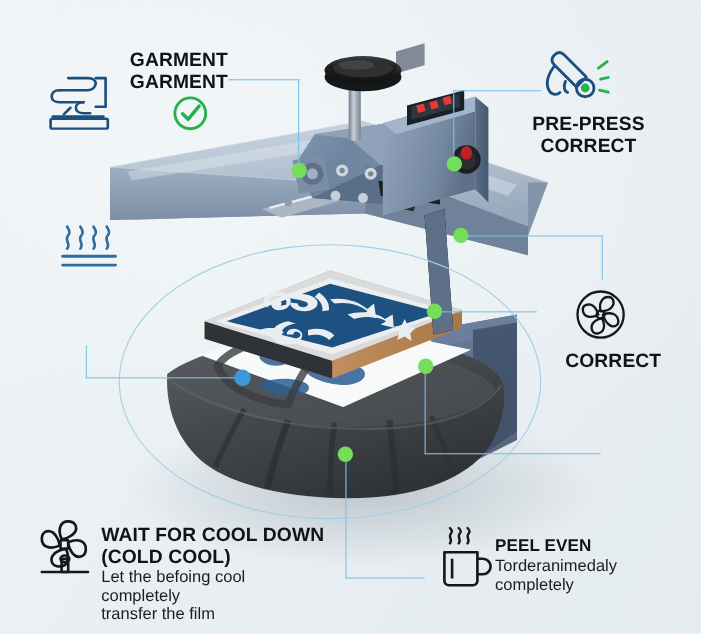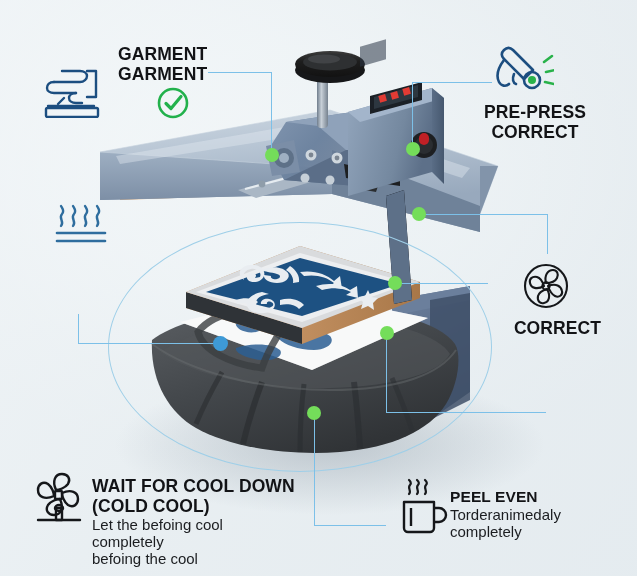--- a/index.html
+++ b/index.html
@@ -334,21 +334,21 @@
       <path d="M30 42 h6 v12 h-6 z"></path>
       <ellipse cx="33" cy="42" rx="4" ry="3"></ellipse>
       <path d="M12 54 h42"></path>
     </g>
   </svg>
   <div class="cap" style="left:92px;top:476px;width:230px;">
     <div class="t">WAIT FOR COOL DOWN</div>
     <div class="t">(COLD COOL)</div>
     <div class="sub">Let the befoing cool</div>
     <div class="sub">completely</div>
-    <div class="sub">befoing the cool</div>
+    <div class="sub">transfer the film</div>
   </div>
 
   <svg class="icon" style="left:396px;top:478px;width:54px;height:62px;" viewBox="0 0 54 62">
     <g fill="none" stroke="#15171a" stroke-width="2.2" stroke-linecap="round">
       <path d="M13 16 c3 -3 -2 -6 1 -9 c2 -2 0 -4 -1 -5"></path>
       <path d="M21 16 c3 -3 -2 -6 1 -9 c2 -2 0 -4 -1 -5"></path>
       <path d="M29 16 c3 -3 -2 -6 1 -9 c2 -2 0 -4 -1 -5"></path>
     </g>
     <g fill="none" stroke="#15171a" stroke-width="2.4" stroke-linejoin="round">
       <path d="M8 24 h30 v26 a4 4 0 0 1 -4 4 h-22 a4 4 0 0 1 -4 -4 z"></path>

